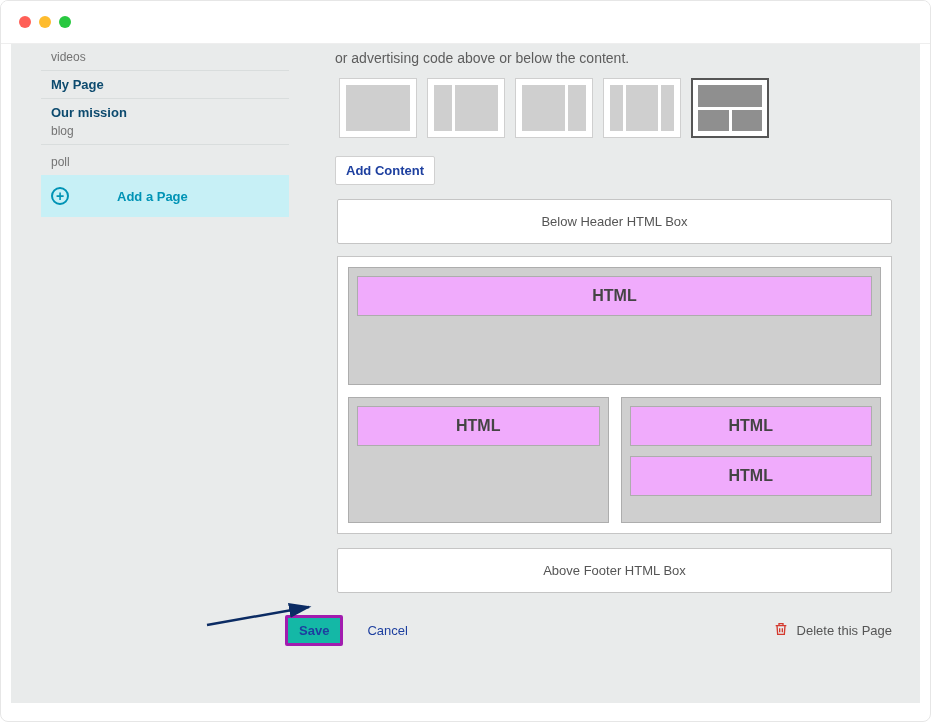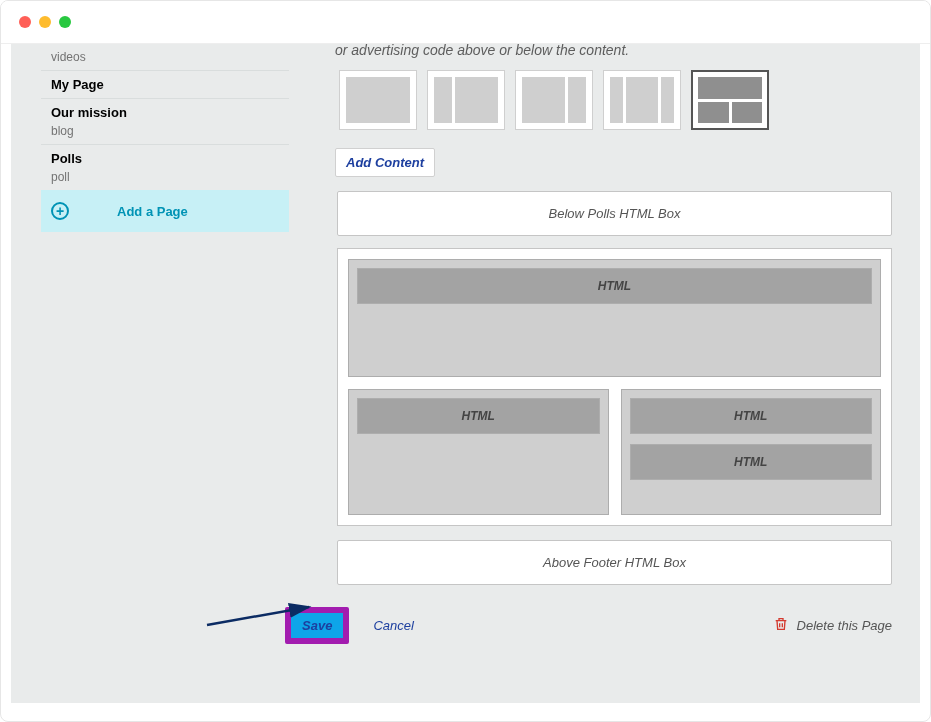--- a/index.html
+++ b/index.html
@@ -51,21 +51,21 @@
     margin-top: 2px;
   }
   .side-item {
     background: #e9ebeb;
     border-top: 1px solid #d9dddd;
     border-bottom: 1px solid #d9dddd;
     padding: 6px 10px 6px 10px;
     margin-bottom: -1px;
   }
   .side-item.first { border-top: none; padding-top: 0; }
-  .side-title { color: #000000; font-weight: 700; font-size: 13px; }
+  .side-title { color: #0c4a6e; font-weight: 700; font-size: 13px; }
   .side-sub { color: #737373; font-size: 12px; margin-top: 4px; }
 
   .add-page {
     background: #c7f0f6;
     padding: 12px 10px;
     display: flex;
     align-items: center;
     gap: 8px;
     cursor: pointer;
   }
@@ -75,23 +75,22 @@
     color: #0093b5; font-weight: 700; font-size: 14px; line-height: 14px;
   }
   .add-page-label { color: #0093b5; font-weight: 700; font-size: 13px; margin-left: 40px; }
 
   
   .main {
     flex: 1;
     background: #e9ebeb;
     margin-left: 46px;
     margin-right: 28px;
-    margin-top: 0;
+    margin-top: 8px;
     position: relative;
-    font-style: italic;
   }
   .main-inner {
     position: relative;
   }
   .crop-text {
     color: #5d5d5d;
     font-size: 14px;
     margin-bottom: 12px;
     margin-top: -2px;
   }
@@ -158,24 +157,24 @@
     margin-top: 12px;
     margin-left: 2px;
     padding: 10px;
   }
   .region {
     background: #cfcfcf;
     border: 1px solid #adadad;
     padding: 8px;
   }
   .html-block {
-    background: #a3a3a3;
+    background: #f0abfc;
     border: 1px solid #adadad;
     text-align: center;
-    font-size: 12px;
+    font-size: 16px;
     color: #444;
     padding: 10px 0;
     font-weight: 600;
   }
   .region.top .html-block { margin-bottom: 0px; }
   .region.top { height: 118px; }
 
   .canvas-bottom {
     display: flex;
     gap: 12px;
@@ -185,22 +184,22 @@
   .region.right { flex: 1; height: 126px; display:flex; flex-direction:column; gap:10px; }
   .region.right .html-block { flex: 0; }
   
   .footer-actions {
     display: flex;
     align-items: center;
     margin-top: 22px;
     padding-bottom: 28px;
   }
   .save-btn {
-    background:#0ea5e9;
-    border:6px solid #a21caf;
+    background:#14b8a6;
+    border:3px solid #a21caf;
     color:#1d3f9f;
     font-weight:700;
     font-size:13px;
     padding:5px 11px;
     border-radius:2px;
     cursor:pointer;
     margin-right: 24px;
     margin-left: -50px;
   }
   .cancel-link { color:#1d3f9f; font-size:13px; cursor:pointer; }
@@ -236,21 +235,20 @@
         <div class="side-sub">videos</div>
       </div>
       <div class="side-item">
         <div class="side-title">My Page</div>
       </div>
       <div class="side-item">
         <div class="side-title">Our mission</div>
         <div class="side-sub">blog</div>
       </div>
       <div class="side-item">
-        <div class="side-title">Polls</div>
         <div class="side-sub">poll</div>
       </div>
       <div class="add-page">
         <span class="circle-plus">+</span>
         <span class="add-page-label">Add a Page</span>
       </div>
     </div>
 
     <div class="main">
       <div class="main-inner">
@@ -277,21 +275,21 @@
             <div class="top"></div>
             <div class="bot">
                 <div></div>
                 <div></div>
               </div>
           </div>
         </div>
 
         <span class="add-content-btn">Add Content</span>
 
-        <div class="box">Below Polls HTML Box</div>
+        <div class="box">Below Header HTML Box</div>
 
         <div class="canvas">
           <div class="region top">
             <div class="html-block">HTML</div>
           </div>
           <div class="canvas-bottom">
             <div class="region left">
               <div class="html-block">HTML</div>
             </div>
             <div class="region right">

